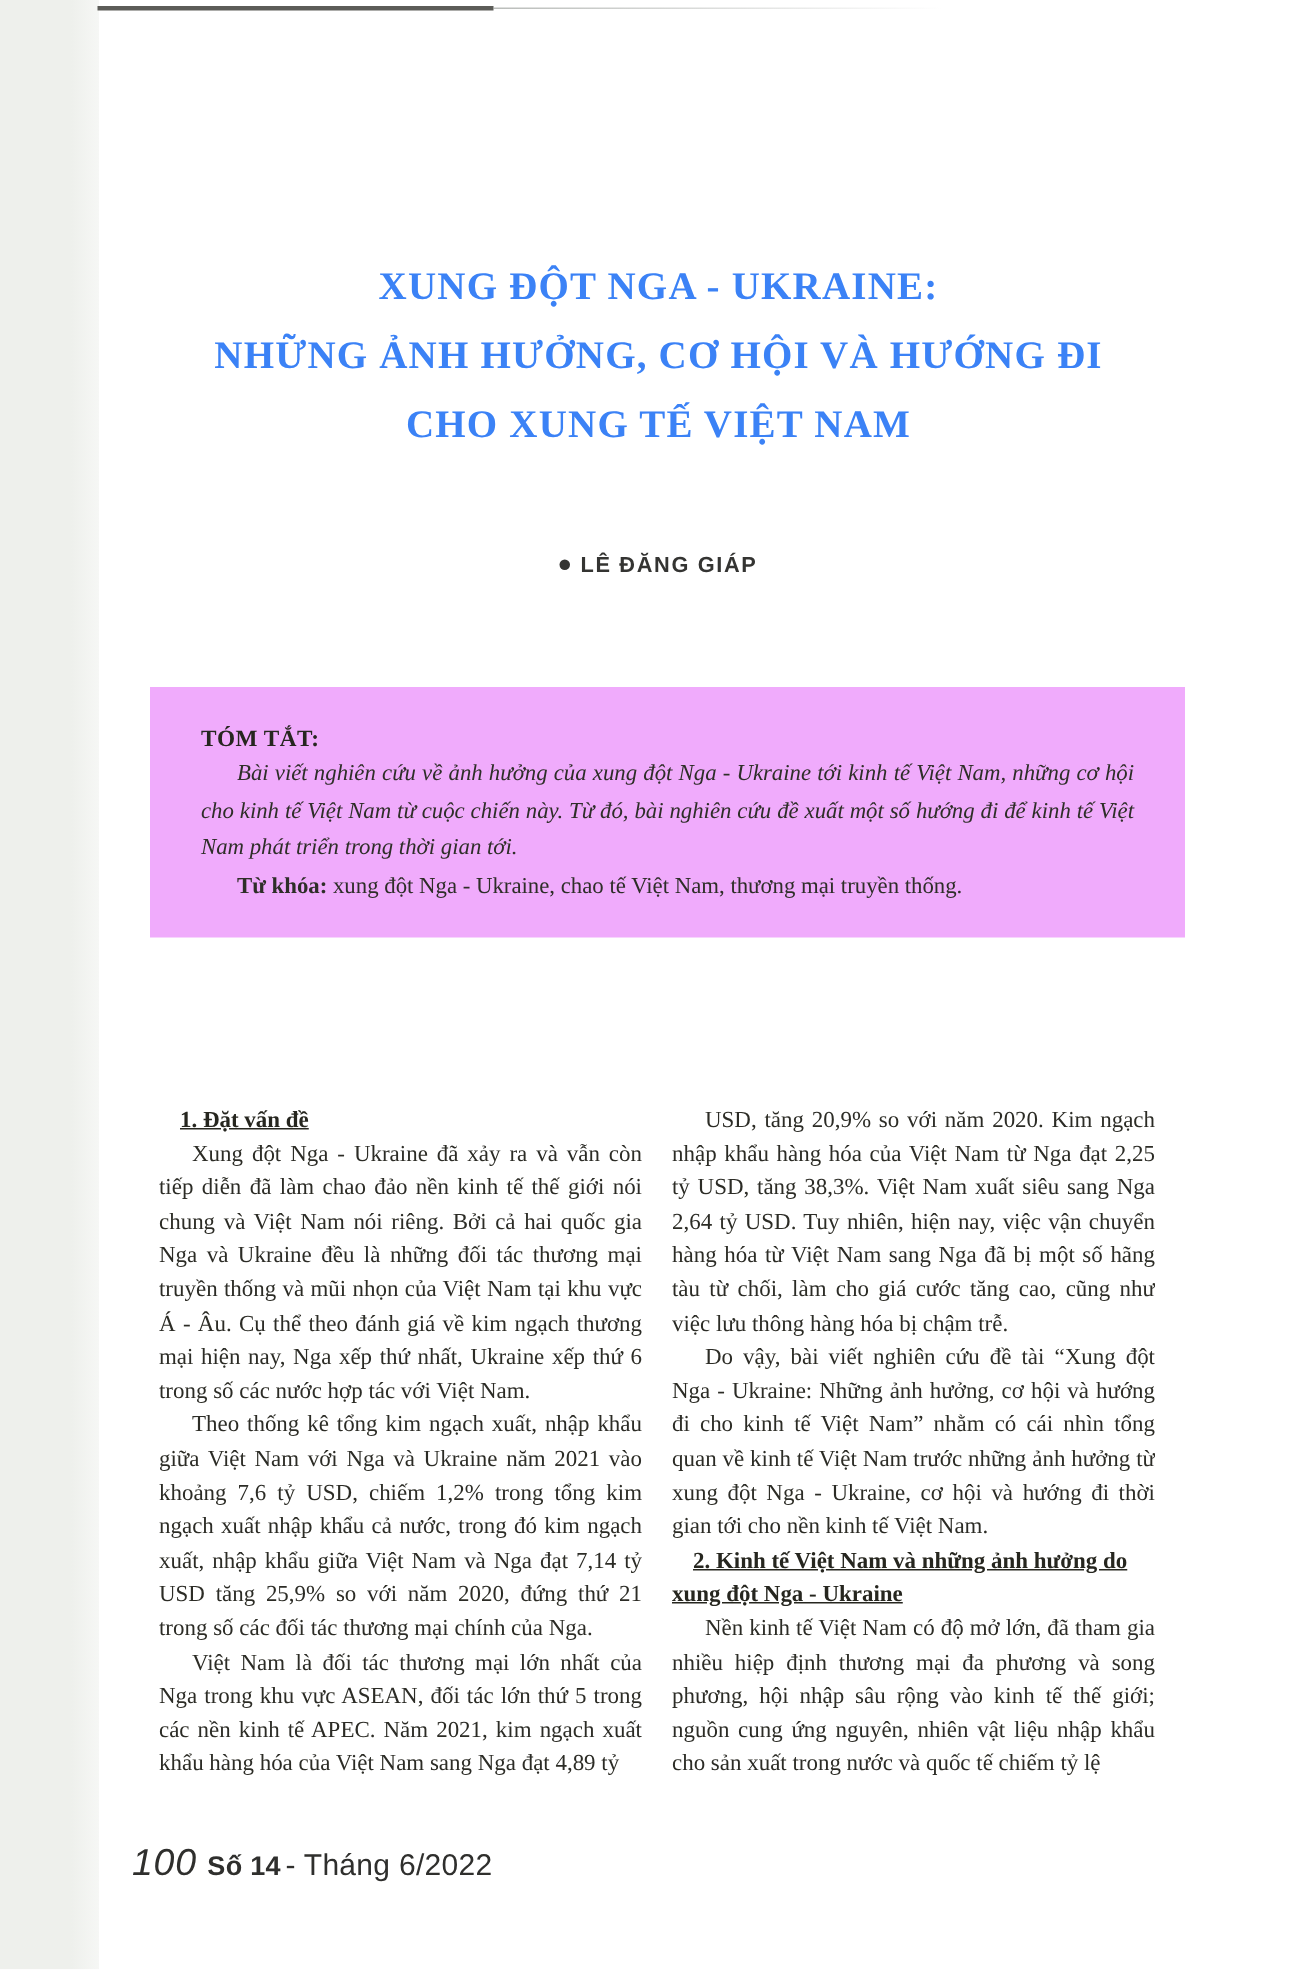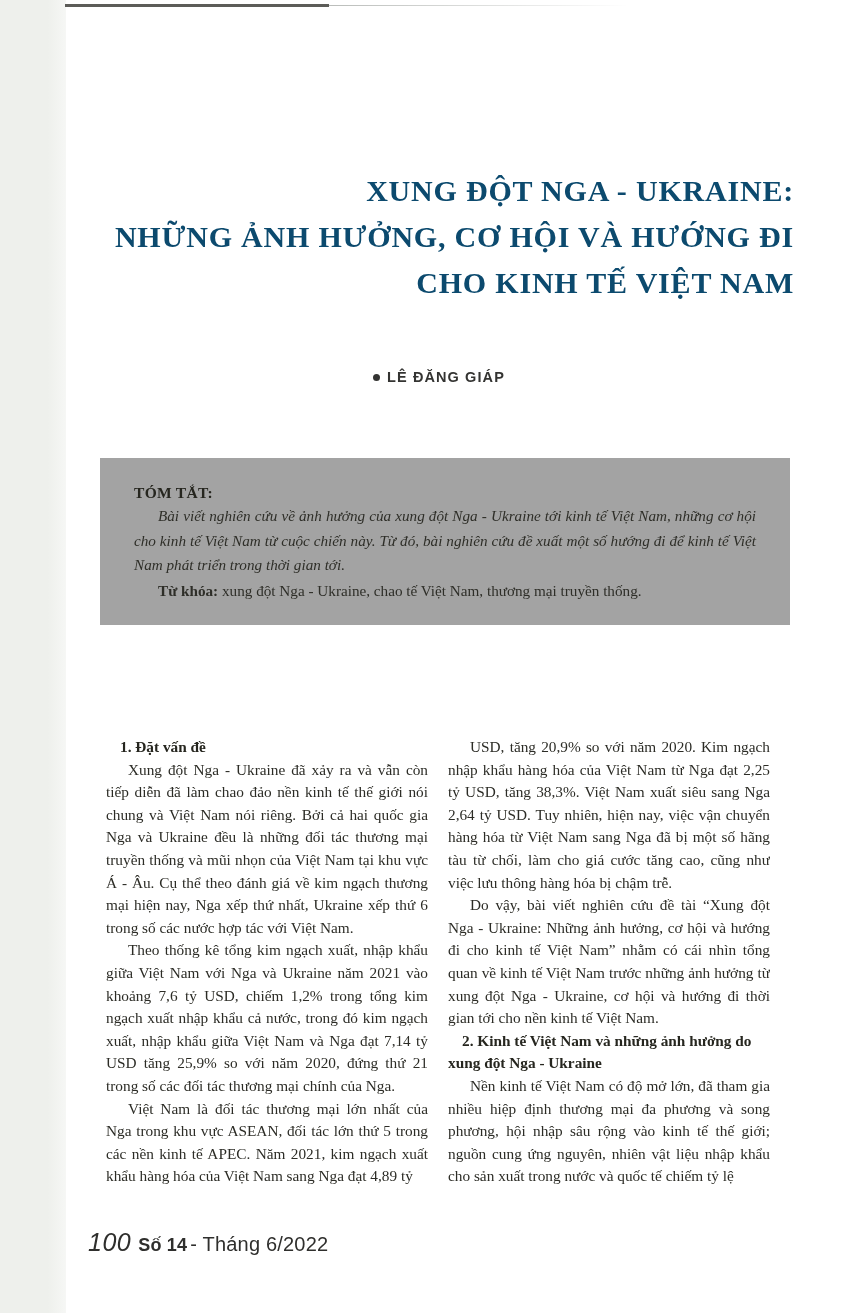--- a/index.html
+++ b/index.html
@@ -97,26 +97,25 @@
   .title-block {
     position: absolute;
     left: 84px;
     top: 168px;
     width: 710px;
     text-align: center;
   }
   .title-line {
     font-family: "Liberation Serif", "DejaVu Serif", serif;
     font-weight: bold;
-    font-size: 30px;
+    font-size: 26px;
     line-height: 46px;
     letter-spacing: 0.8px;
-    color: #0c4a6e;
+    color: #3b82f6;
     white-space: nowrap;
-    text-align: right;
   }
 
   
   .author-block {
     position: absolute;
     left: 84px;
     top: 368px;
     width: 710px;
     text-align: center;
   }
@@ -138,21 +137,21 @@
     vertical-align: 1.5px;
   }
 
   
   .abstract {
     position: absolute;
     left: 100px;
     top: 458px;
     width: 690px;
     height: 167px;
-    background: #a3a3a3;
+    background: #f0abfc;
     box-sizing: border-box;
     padding: 26px 34px 0 34px;
   }
   .abstract-heading {
     font-family: "Liberation Serif", "DejaVu Serif", serif;
     font-weight: bold;
     font-size: 15.5px;
     letter-spacing: 0.3px;
     color: #26261f;
     margin-bottom: 2px;
@@ -197,20 +196,21 @@
   .col-left  { left: 0; }
   .col-right { left: 342px; }
 
   .sec-heading {
     font-weight: bold;
     font-size: 15.3px;
     line-height: 22.6px;
     color: #26261f;
     margin: 0;
     text-indent: 14px;
+    text-decoration: underline;
   }
   .sec-heading.tight { text-indent: 14px; }
 
   .body-p {
     font-size: 15.3px;
     line-height: 22.6px;
     text-align: justify;
     text-justify: inter-word;
     color: #2c2c26;
     margin: 0;
@@ -254,21 +254,21 @@
   <div class="scan-edge"></div>
   <div class="scan-top-line"></div>
   <div class="scan-top-fade"></div>
 
   <div class="content">
 
 
     <div class="title-block">
       <div class="title-line">XUNG ĐỘT NGA - UKRAINE:</div>
       <div class="title-line">NHỮNG ẢNH HƯỞNG, CƠ HỘI VÀ HƯỚNG ĐI</div>
-      <div class="title-line">CHO KINH TẾ VIỆT NAM</div>
+      <div class="title-line">CHO XUNG TẾ VIỆT NAM</div>
     </div>
 
     <div class="author-block">
       <span class="author-line">
         <span class="author-bullet"></span><span>LÊ ĐĂNG GIÁP</span>
       </span>
     </div>
 
     <div class="abstract">
       <div class="abstract-heading">TÓM TẮT:</div>

